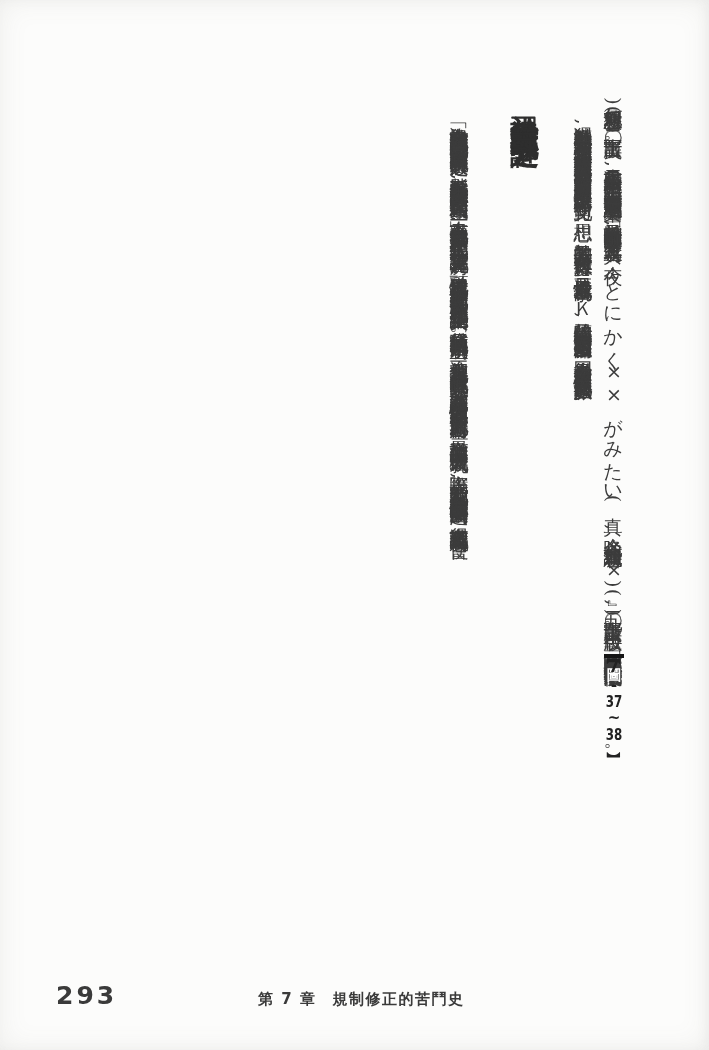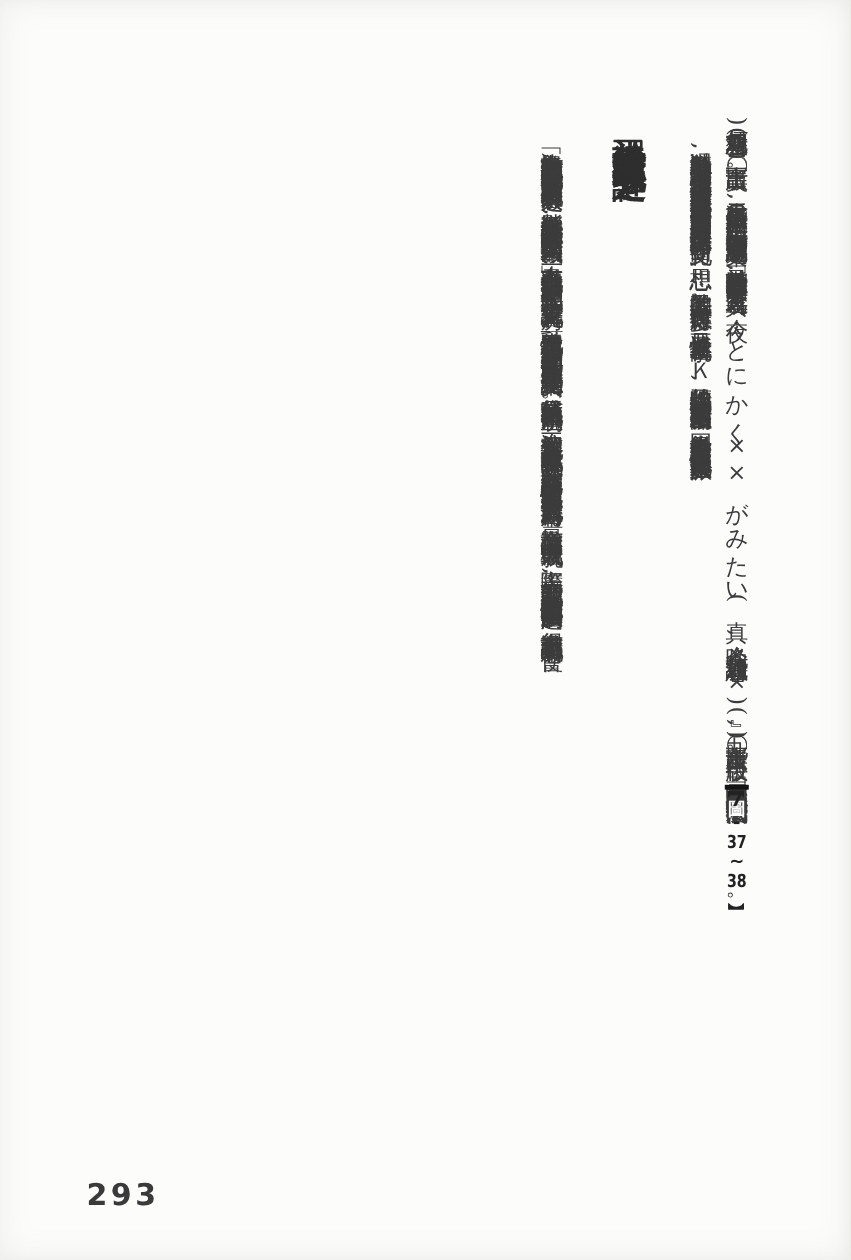--- a/index.html
+++ b/index.html
@@ -67,21 +67,21 @@
     text-orientation: upright;
     -webkit-text-orientation: upright;
   }
   .figref .tcy {
     text-combine-upright: all;
     -webkit-text-combine: horizontal;
   }
   
   .page-number {
     position: absolute;
-    left: 72px;
+    left: 56px;
     top: 981px;
     font-family: "DejaVu Sans", "Liberation Sans", sans-serif;
     font-weight: 700;
     font-size: 25px;
     letter-spacing: 3px;
     color: #3a3a3a;
   }
   .chapter-footer {
     position: absolute;
     left: 258px;
@@ -109,14 +109,17 @@
     <p class="indent">以猥褻為基準的公共規則,某種意義上其主張和價值是一貫的,所以出版社的修正要適應並不困難;然而遇到民間和各大通路自己建立的規定,以及進軍國際市場,面對文化、思想、宗教的差異時,反而難應付得多。只要遮掉性器官就萬事ＯＫ的時代已經過去,未來要面對的是更複雜的修正。因為從全世界的角度來看,性器修正的文化反而是少數派。</p>
 
     <h2 class="section-heading">於少年漫畫雜誌發行的「乳頭券」之謎</h2>
 
     <p class="indent">美少女漫畫雜誌的「乳頭解禁」風潮中之乳頭特權化現象,乃是日本人獨特的乳頭崇拜之表徵。其影響近年尤其在少年漫畫雜誌上特別顯著,甚至已達到藝術的領域。本書在「乳房」一章中也曾稍微提到,七〇年代至八〇年代間,少年雜誌上充斥著乳房。乳頭也肆無忌憚地裸露在外,直到九〇年代初期的漫畫管制,乳頭的存在才從少年雜誌上消失。這就是俗稱的「乳頭法典」自主規制。不遮掉整個乳房,只要修掉乳頭就不算猥褻了嗎?雖然讓人有此疑問,但就像男性性器的龜頭一樣,對乳房而言最為羞恥、最有辨識度的部位,大概便屬乳頭。實際上,能不能看到乳頭,對少年雜誌上的色情喜劇的確是非常重要的問題。很多讀者都認為看不見乳頭,會使</p>
 
   </div>
 
   <div class="page-number">293</div>
 
+  <div class="chapter-footer">
+    <span class="chapter-label">第 7 章</span><span>規制修正的苦鬥史</span>
+  </div>
 
 </div>
 
 </body></html>

